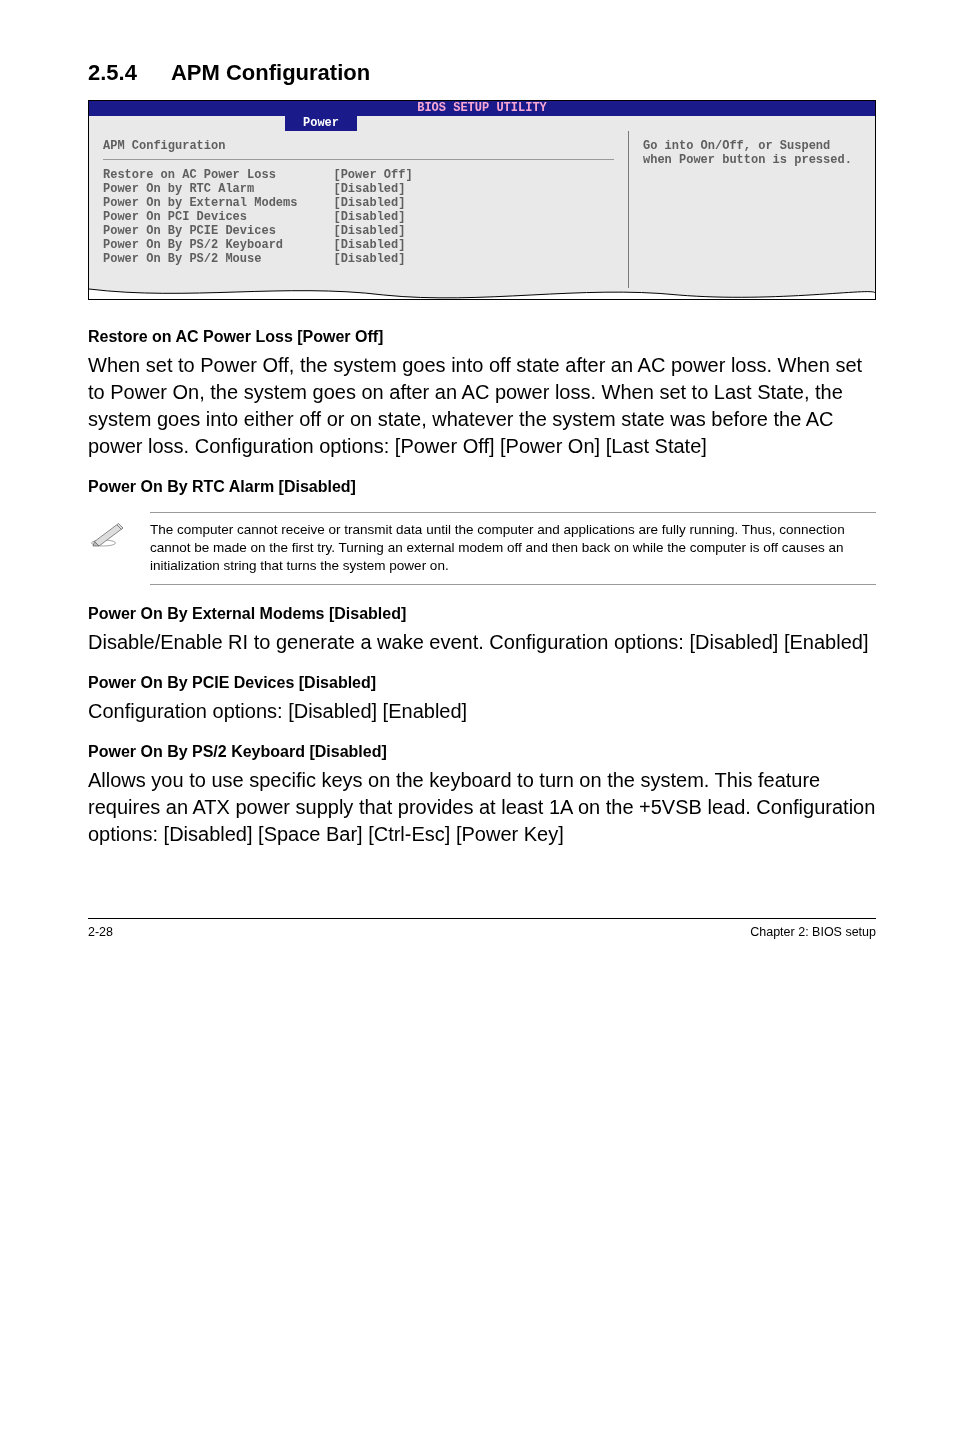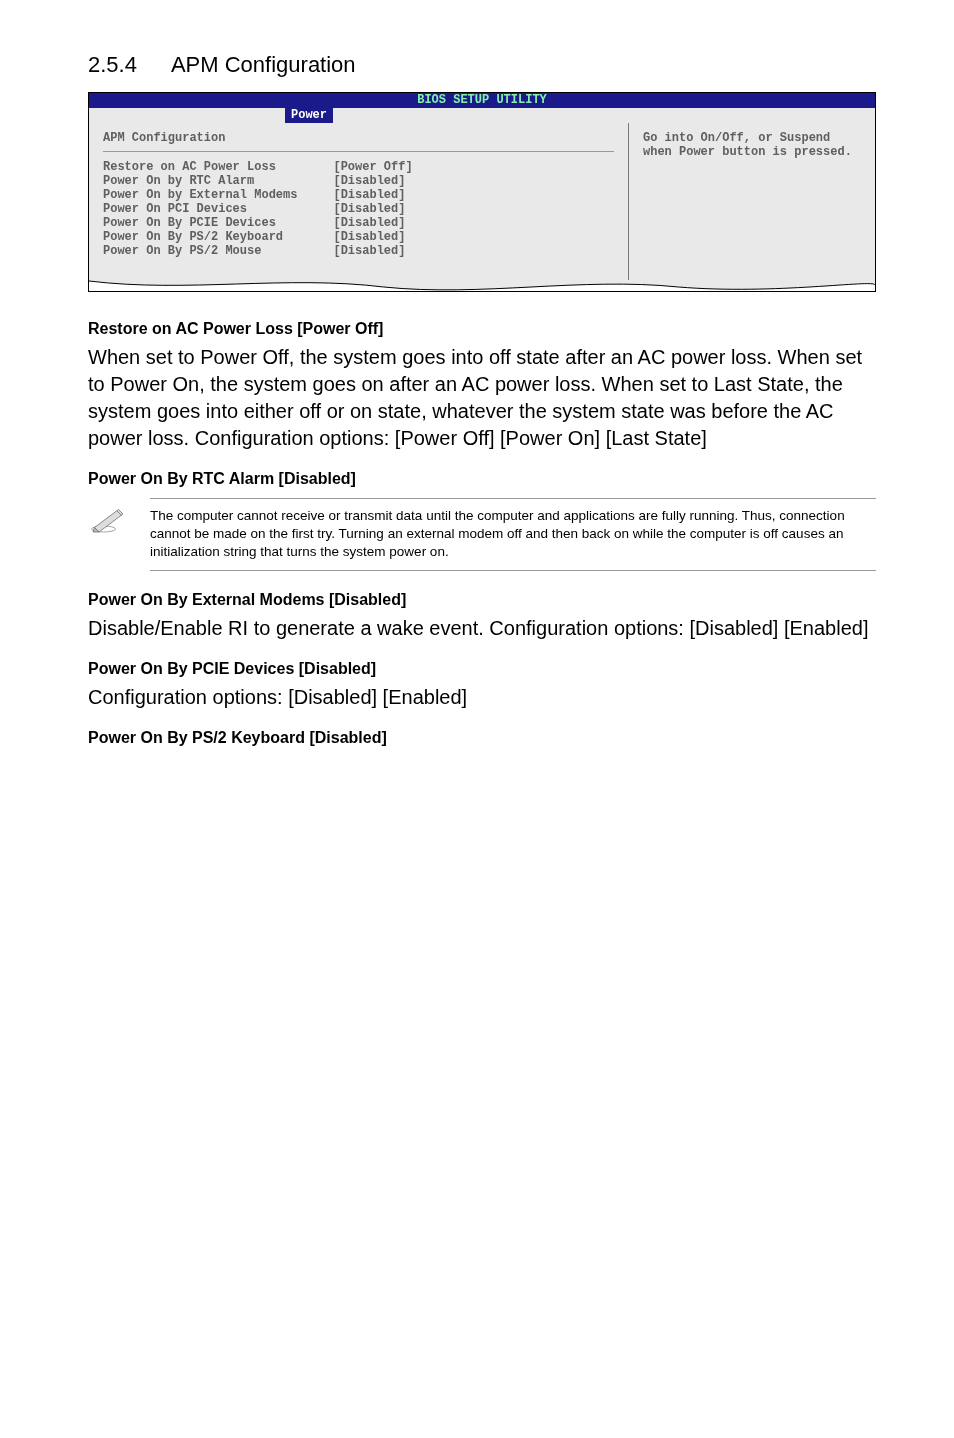--- a/index.html
+++ b/index.html
@@ -8,52 +8,52 @@
     font-family: Arial, Helvetica, sans-serif;
     background: #fff;
     color: #000;
     width: 954px;
   }
   .page {
     padding: 48px 78px 40px 88px;
   }
   h2.section-num {
     font-size: 22px;
-    font-weight: normal;
-    margin: 4px 0 14px 0;
+    font-weight: bold;
+    margin: 12px 0 14px 0;
   }
   .section-num .num { display:inline-block; margin-right: 34px; }
   .bios-box {
     border: 1px solid #000;
     background: #e9e9e9;
     font-family: "Courier New", monospace;
     font-size: 12px;
     font-weight: bold;
     color: #5f5f5f;
     width: 100%;
     box-sizing: border-box;
     margin-bottom: 28px;
     position: relative;
   }
   .bios-header {
     background: #1a1a8a;
-    color: #86efac;
+    color: #f9a8d4;
     height: 15px;
     position: relative;
     text-align: center;
     line-height: 15px;
   }
   .bios-header .title { display:inline-block; }
   .bios-tab {
     position: absolute;
     left: 196px;
     top: 15px;
     background: #1a1a8a;
     color: #fff;
-    padding: 0 6px;
+    padding: 0 18px;
     height: 15px;
     line-height: 15px;
   }
   .bios-body {
     display: flex;
     padding-top: 15px;
   }
   .bios-left {
     flex: 1;
     padding: 8px 14px 22px 14px;
@@ -76,21 +76,21 @@
   }
   p.body {
     font-size: 20px;
     line-height: 1.35;
     margin: 0 0 18px 0;
   }
   .note-block {
     display: flex;
     align-items: flex-start;
     gap: 24px;
-    margin: 10px 0 20px 0;
+    margin: 16px 0 20px 0;
     padding: 0 0 0 2px;
     justify-content: flex-end;
   }
   .note-block .icon {
     width: 36px;
     flex: 0 0 36px;
     padding-top: 8px;
   }
   .note-block .icon svg { width: 36px; height: 28px; }
   .note-block .txt {
@@ -172,16 +172,21 @@
     </div>
     <div class="txt">The computer cannot receive or transmit data until the computer and applications are fully running. Thus, connection cannot be made on the first try. Turning an external modem off and then back on while the computer is off causes an initialization string that turns the system power on.</div>
   </div>
 
   <div id="blocks2">
       <h3 class="sub">Power On By External Modems [Disabled]</h3>
       <p class="body">Disable/Enable RI to generate a wake event. Configuration options: [Disabled] [Enabled]</p>
       <h3 class="sub">Power On By PCIE Devices [Disabled]</h3>
       <p class="body">Configuration options: [Disabled] [Enabled]</p>
       <h3 class="sub">Power On By PS/2 Keyboard [Disabled]</h3>
+      <p class="body">Allows you to use specific keys on the keyboard to turn on the system. This feature requires an ATX power supply that provides at least 1A on the +5VSB lead. Configuration options: [Disabled] [Space Bar] [Ctrl-Esc] [Power Key]</p>
     </div>
 
+  <div class="footer-row">
+    <span>2-28</span>
+    <span>Chapter 2: BIOS setup</span>
+  </div>
 
 </div>
 
 </body></html>

